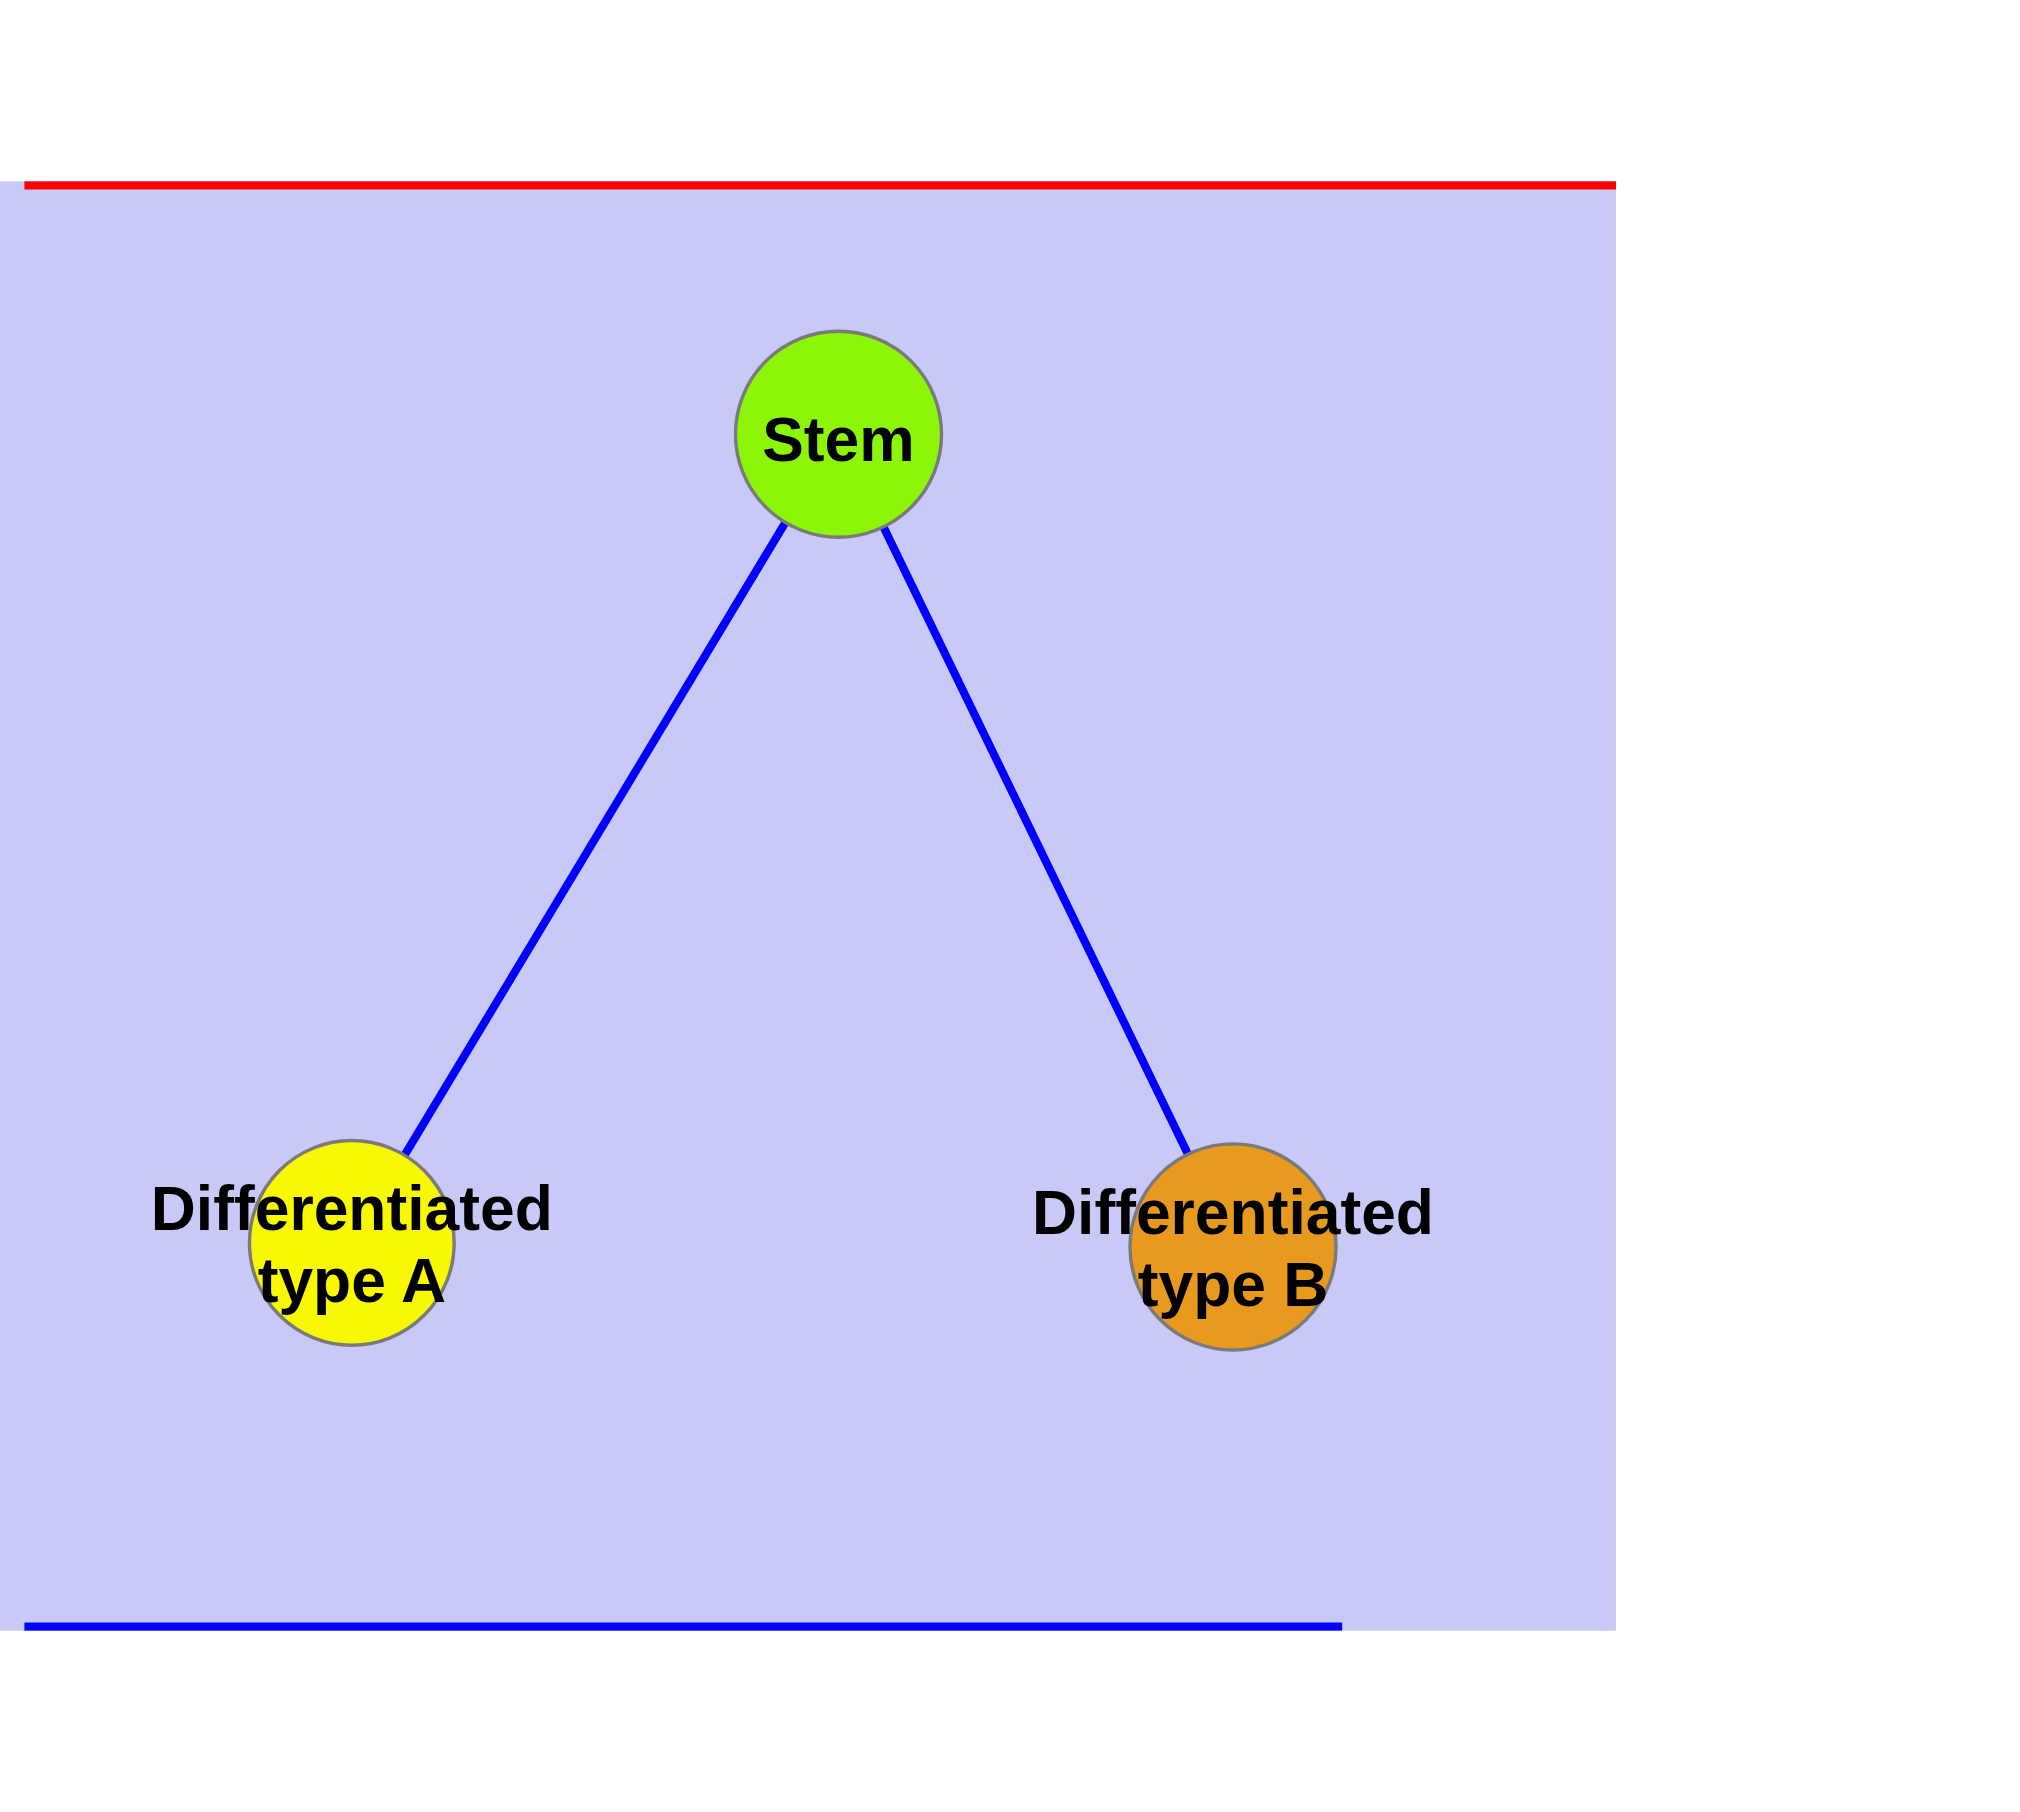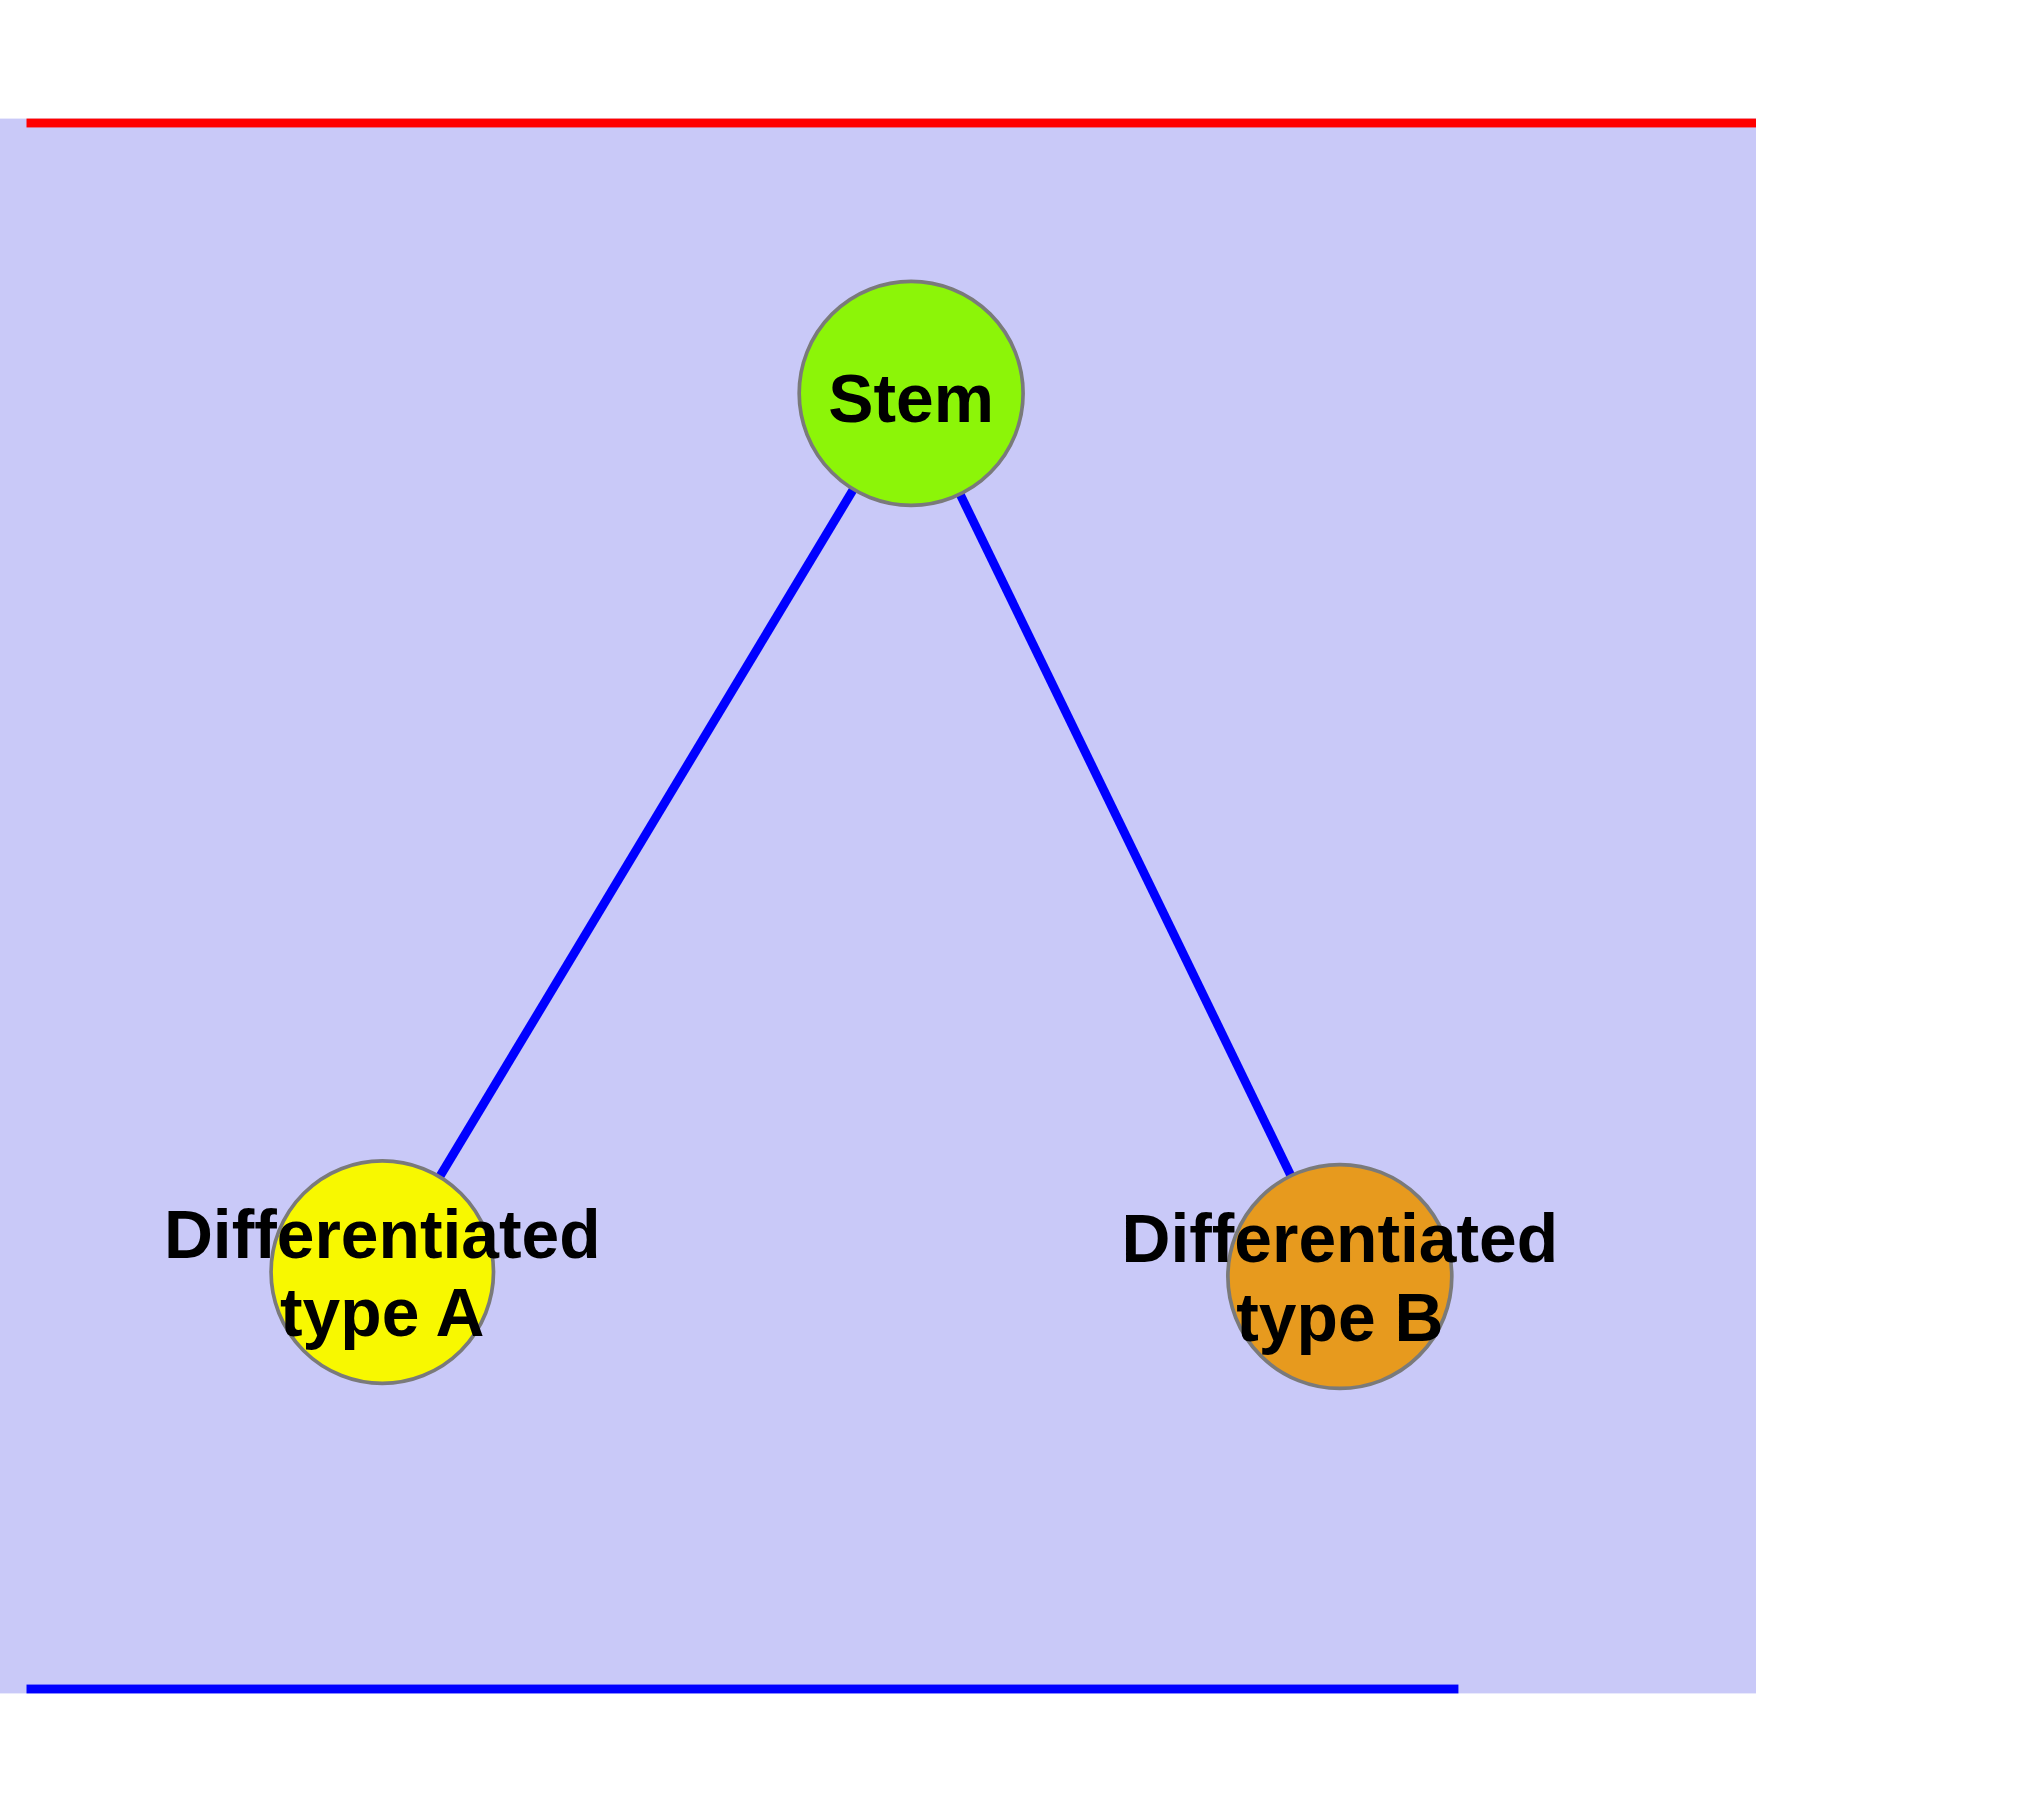--- a/index.html
+++ b/index.html
@@ -2,21 +2,21 @@
 <html style="font-size:13.6px"><head>
 <meta charset="utf-8">
 <style>
   html, body {
     margin: 0;
     padding: 0;
     background: #ffffff;
   }
   .canvas {
     position: relative;
-    width: 1756px;
+    width: 1616px;
     height: 1812px;
     overflow: hidden;
   }
   svg.graph {
     display: block;
     width: 100%;
     height: 100%;
   }
   .edge {
     fill: none;

